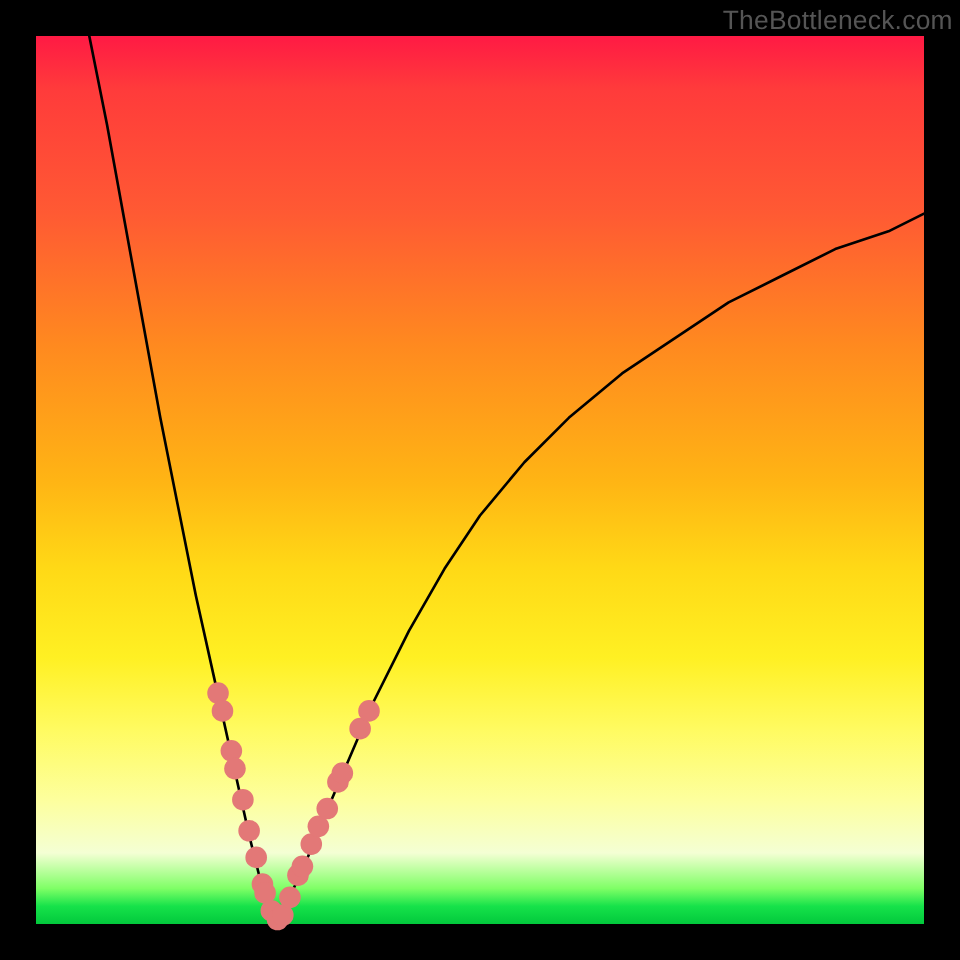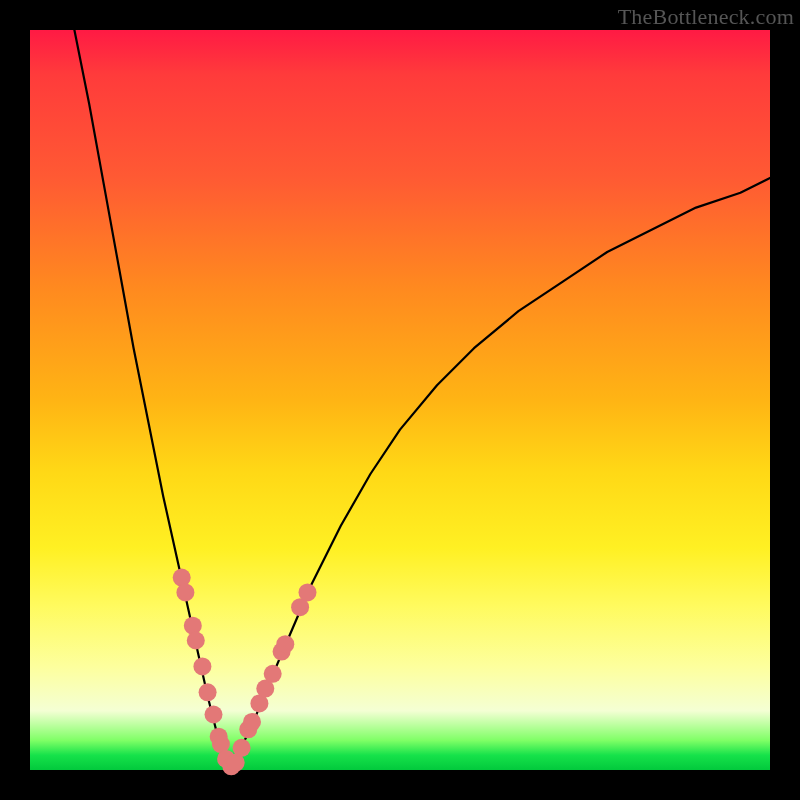--- a/index.html
+++ b/index.html
@@ -37,21 +37,21 @@
       #f4ffd4 92%,
       #7fff66 96%,
       #16e24a 98%,
       #02c93c 100%
     );
   }
   .watermark {
     position: absolute;
     top: 4px;
     right: 6px;
-    font-family: Liberation Serif, serif;
+    font-family: Liberation Sans, sans-serif;
     font-size: 22px;
     color: #555;
     letter-spacing: 0.2px;
   }
   svg.curve {
     position: absolute;
     left: 0;
     top: 0;
     width: 740px;
     height: 740px;

